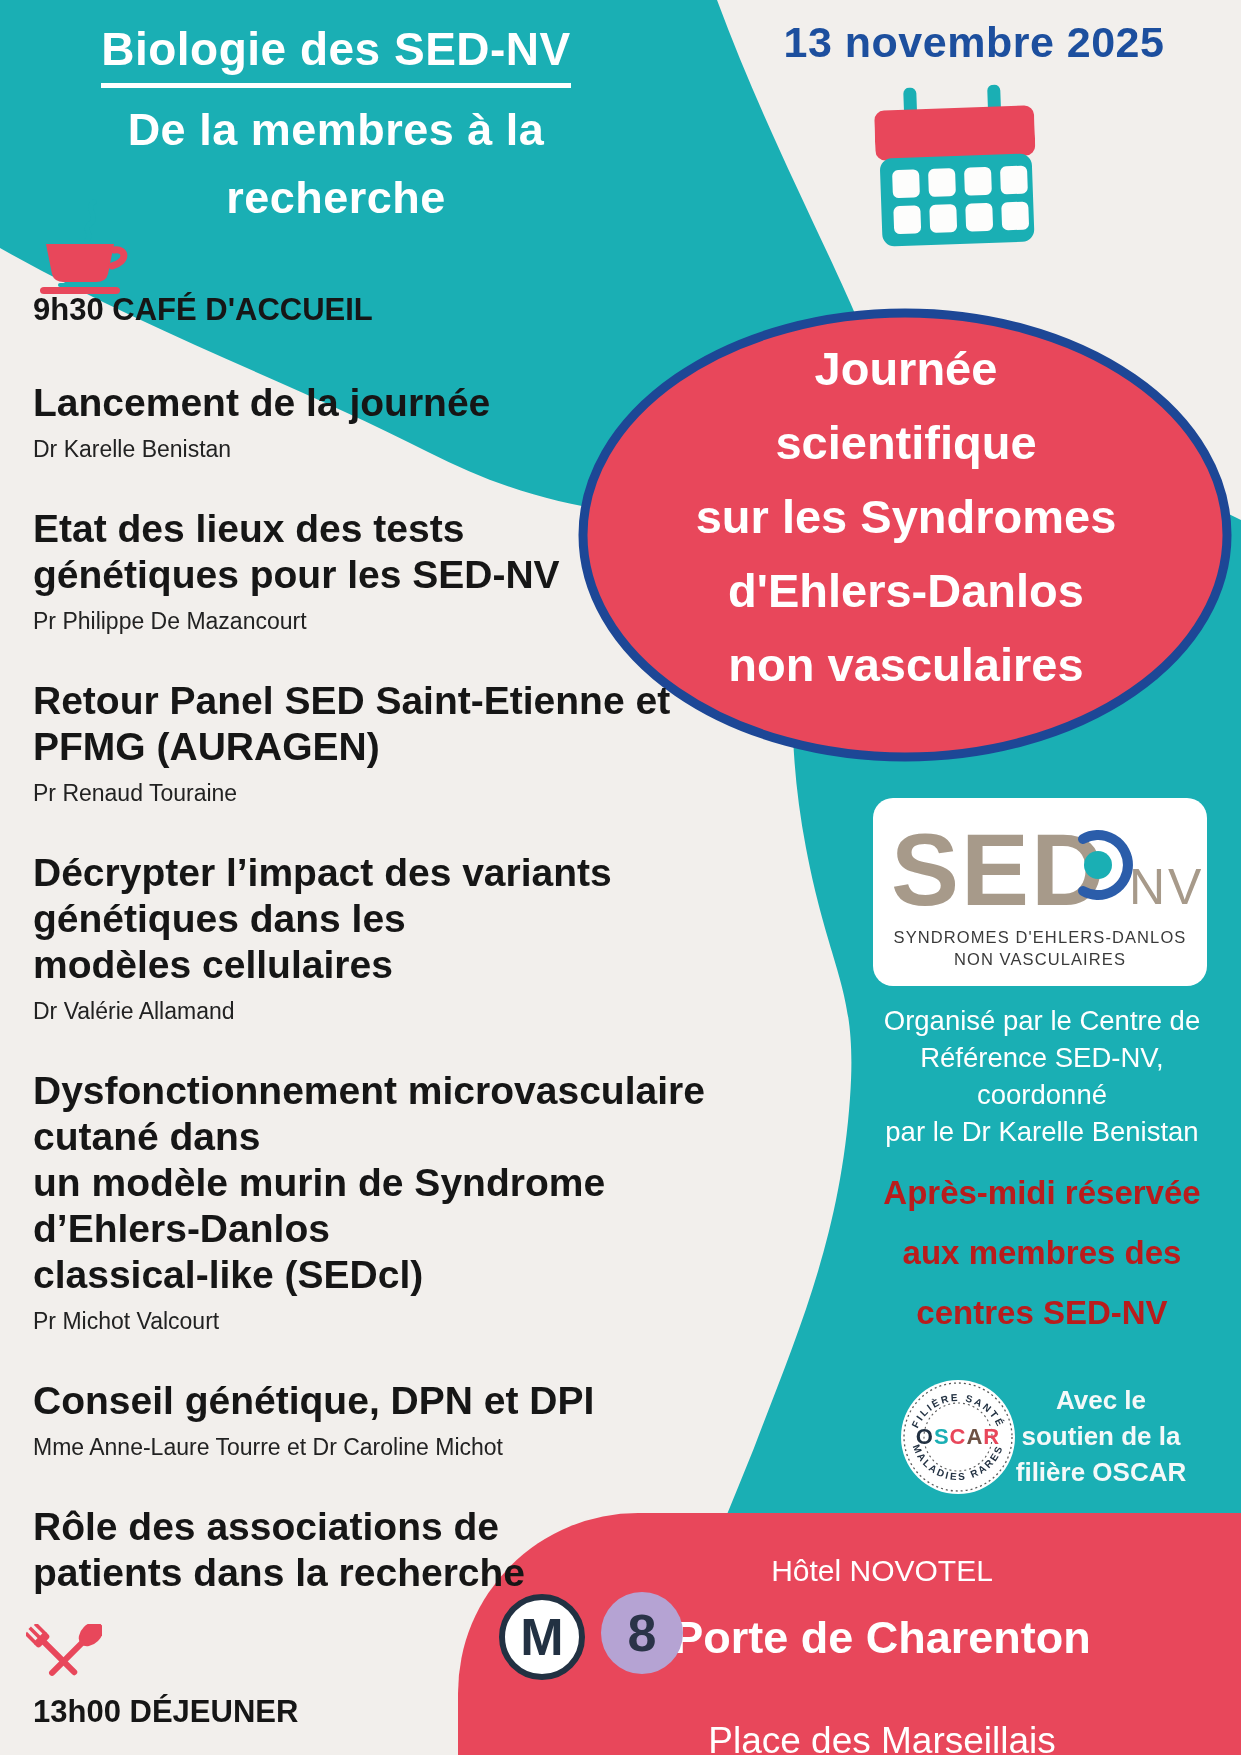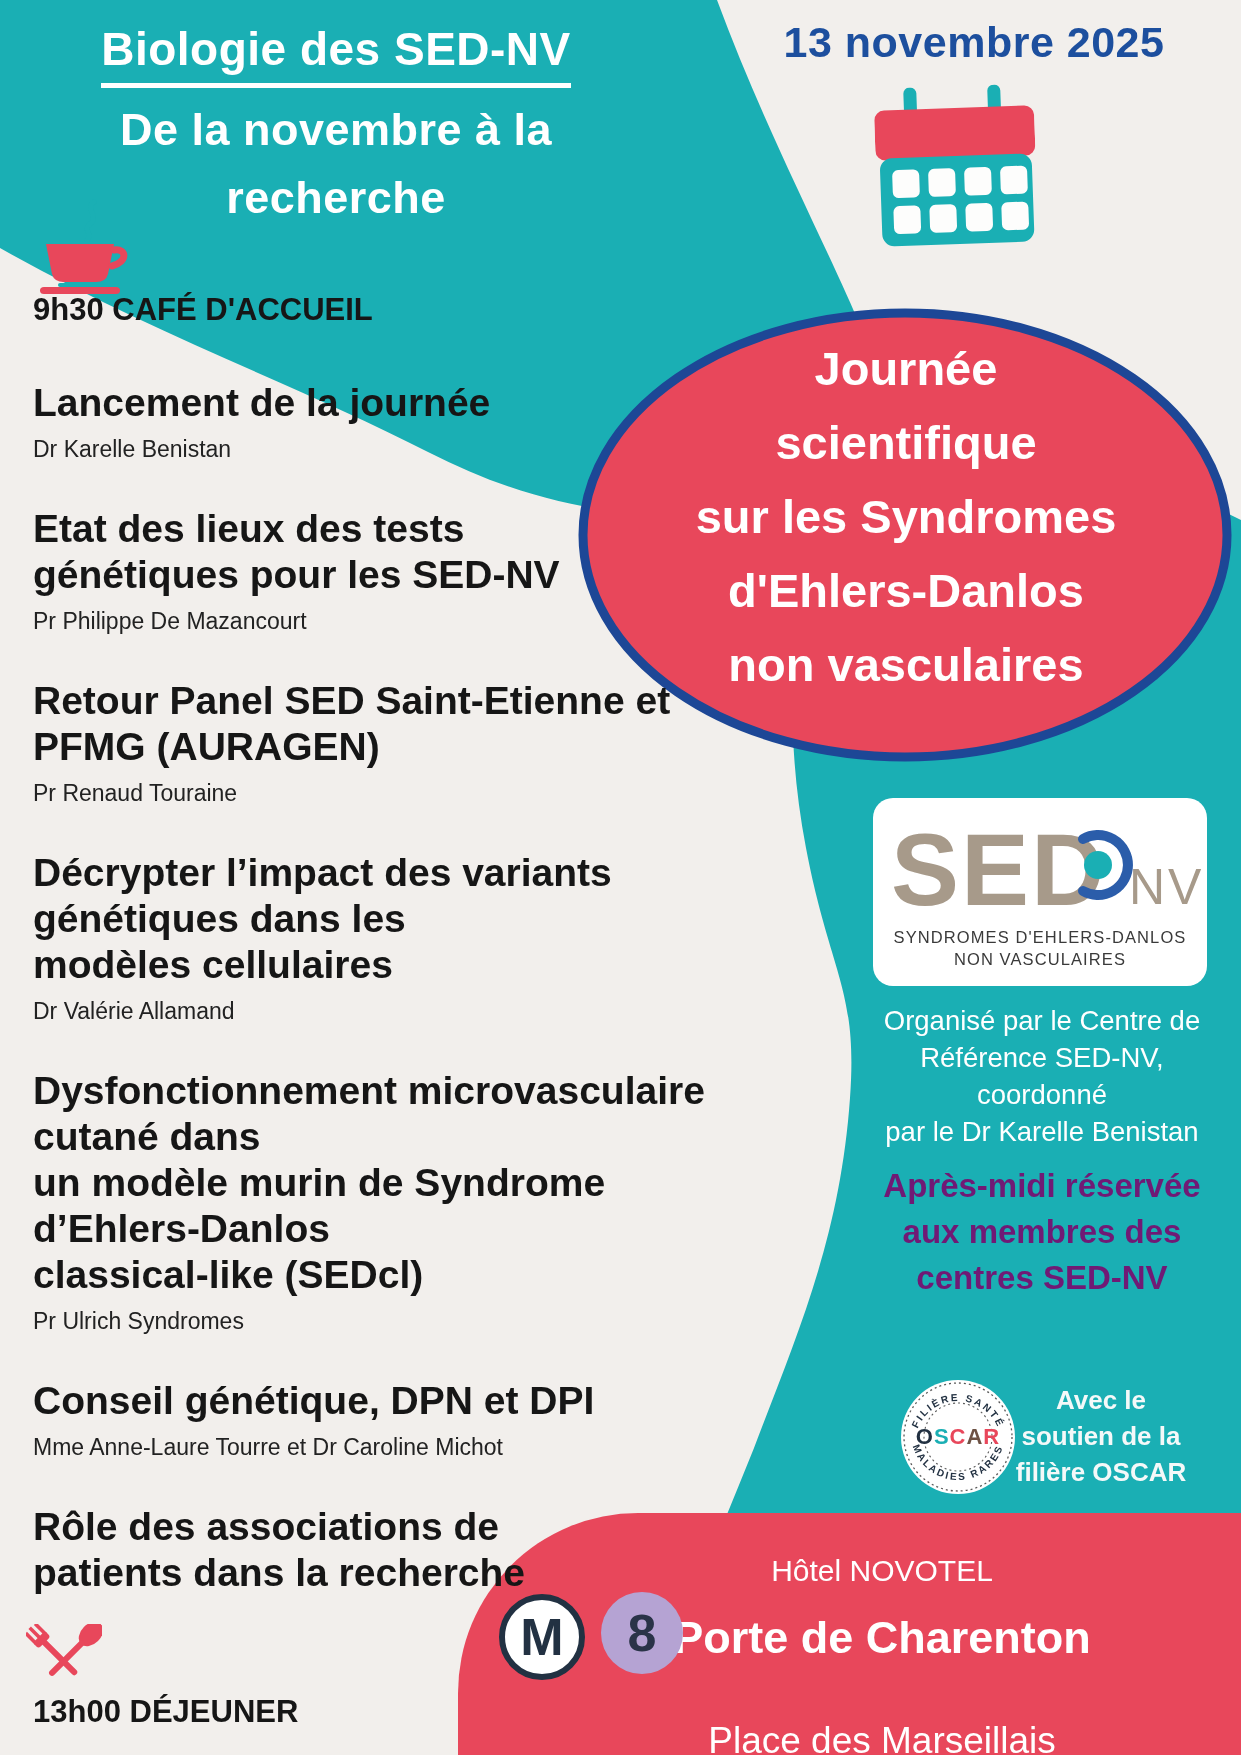--- a/index.html
+++ b/index.html
@@ -31,22 +31,22 @@
   .p-title{font-size:39px;font-weight:700;line-height:46px;white-space:pre-line;}
   .p-speaker{font-size:23px;font-weight:400;line-height:46px;color:#222;}
   .lunch-line{left:33px;top:1694px;font-size:31px;font-weight:700;color:#161616;}
 
   
   .sed-box{left:873px;top:798px;width:334px;height:188px;background:#fff;border-radius:20px;}
   .sed-caption{position:absolute;left:0;top:128px;width:334px;text-align:center;
     color:#3a3a3a;font-size:16.5px;line-height:22px;letter-spacing:1.1px;white-space:pre-line;}
   .organizer{left:853px;top:1002px;width:378px;text-align:center;color:#fff;
     font-size:27.5px;line-height:37px;font-weight:400;white-space:pre-line;}
-  .afternoon{left:853px;top:1163px;width:378px;text-align:center;color:#701a75;
-    font-size:33px;line-height:46px;font-weight:700;white-space:pre-line;}
+  .afternoon{left:853px;top:1163px;width:378px;text-align:center;color:#b91c1c;
+    font-size:33px;line-height:60px;font-weight:700;white-space:pre-line;}
   .oscar-support{left:1011px;top:1382px;width:180px;text-align:center;color:#f4f9f9;
     font-size:26px;line-height:36px;font-weight:700;white-space:pre-line;}
 
   
   .venue-band{left:458px;top:1513px;width:800px;height:420px;
     background:#e8475b;border-radius:180px 0 0 180px;}
   .venue-text{left:572px;top:1538px;width:620px;text-align:center;color:#fff;}
   .venue-name{font-size:30px;font-weight:400;line-height:66px;}
   .venue-loc{font-size:45px;font-weight:700;line-height:68px;}
   .venue-addr1{font-size:37px;font-weight:400;line-height:57px;margin-top:40px;}
@@ -71,21 +71,21 @@
          C792,614 782,722 806,848 C830,974 858,988 850,1098
          C840,1238 798,1332 754,1448 C714,1548 668,1652 638,1755
          L1241,1755 Z" fill="#1aafb4"></path>
     <ellipse cx="905" cy="535" rx="322" ry="222" fill="#e8475b" stroke="#1d4796" stroke-width="9"></ellipse>
   </svg>
 
   <div class="abs venue-band"></div>
 
   <div class="abs title-block">
     <div><span class="title-main">Biologie des SED-NV</span></div>
-    <div class="title-sub">De la novembre à la</div>
+    <div class="title-sub">De la membres à la</div>
     <div class="title-sub">recherche</div>
   </div>
 
   <div class="abs date-label">13 novembre 2025</div>
 
   <svg class="abs" style="left:876px;top:86px;transform:rotate(-2deg);" width="160" height="165" viewBox="0 0 160 165">
     <rect x="30" y="0" width="13" height="38" rx="6" fill="#1aafb4"></rect>
     <rect x="114" y="0" width="13" height="38" rx="6" fill="#1aafb4"></rect>
     <rect x="0" y="22" width="160" height="50" rx="10" fill="#e8475b"></rect>
     <rect x="4" y="70" width="152" height="88" rx="12" fill="#1aafb4"></rect>
@@ -134,21 +134,21 @@
     </div>
     <div class="p-item">
       <div class="p-title">Décrypter l’impact des variants génétiques dans les
 modèles cellulaires</div>
       <div class="p-speaker">Dr Valérie Allamand</div>
     </div>
     <div class="p-item">
       <div class="p-title">Dysfonctionnement microvasculaire cutané dans
 un modèle murin de Syndrome d’Ehlers-Danlos
 classical-like (SEDcl)</div>
-      <div class="p-speaker">Pr Ulrich Syndromes</div>
+      <div class="p-speaker">Pr Michot Valcourt</div>
     </div>
     <div class="p-item">
       <div class="p-title">Conseil génétique, DPN et DPI</div>
       <div class="p-speaker">Mme Anne-Laure Tourre et Dr Caroline Michot</div>
     </div>
     <div class="p-item">
       <div class="p-title">Rôle des associations de
 patients dans la recherche</div>
     </div>
   </div>

